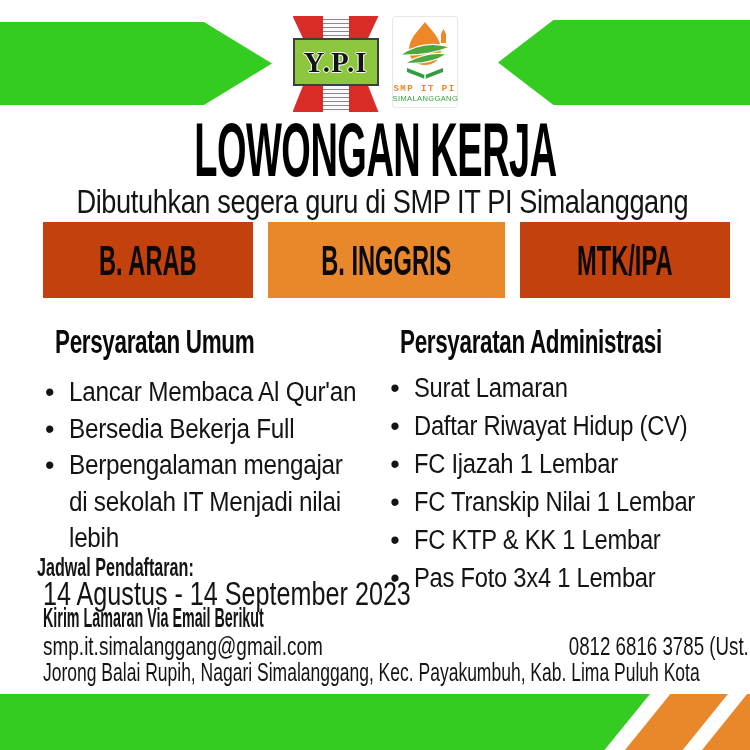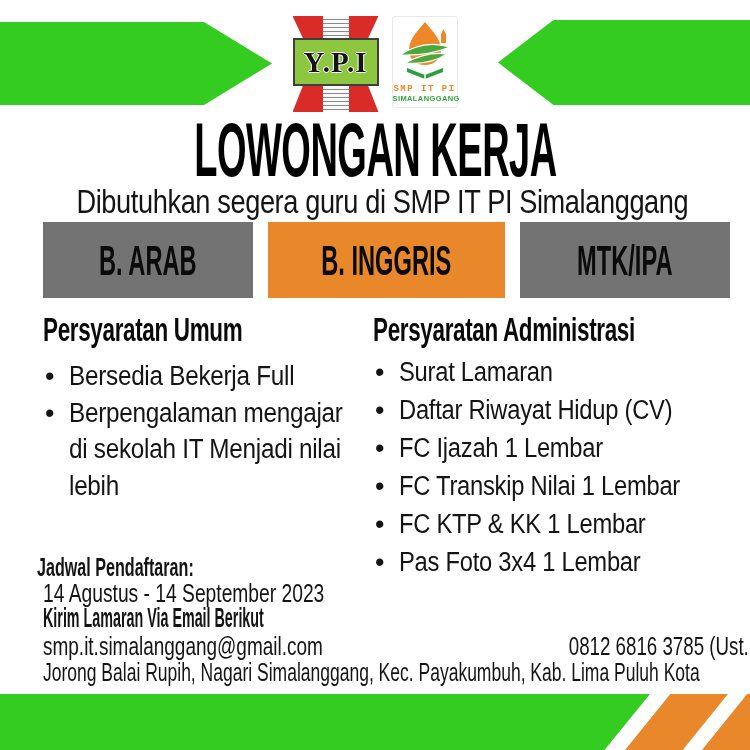--- a/index.html
+++ b/index.html
@@ -26,60 +26,60 @@
                  transform:translateX(-50%);
                  background:repeating-linear-gradient(180deg,#fafafa 0 3px,#8a8a8a 3px 4px); }
   .ypi-mid { height:44px; background:#8dc63f; border:2px solid #3f3f3f;
              display:flex; align-items:center; justify-content:center; }
   .ypi-text { font-family:"Liberation Serif", serif; font-weight:bold; font-size:29px;
               color:#141414; letter-spacing:1px;
               text-shadow:1px 0 #fff,-1px 0 #fff,0 1px #fff,0 -1px #fff; }
   .school-box { width:66px; height:92px; background:#fff; border:1px solid #e8e8e8;
                 border-radius:3px; box-sizing:border-box; padding-top:3px; text-align:center; }
   .school-l1 { color:#ee8728; font-weight:bold; font-size:9px; letter-spacing:1.5px; line-height:10px;font-family:Liberation Mono, monospace; }
-  .school-l2 { color:#35a23c; font-weight:bold; font-size:7.5px; letter-spacing:0.4px; line-height:9px; }
+  .school-l2 { color:#35a23c; font-weight:normal; font-size:7.5px; letter-spacing:0.4px; line-height:9px; }
 
   
   .cond { display:inline-block; font-weight:bold; white-space:pre; }
 
   .title-wrap { position:absolute; top:112px; left:0; width:100%; text-align:center; }
   .title { font-size:76px; line-height:76px; color:#000; letter-spacing:-1px;
            transform:scaleX(0.5); transform-origin:50% 50%; }
 
   .subtitle-wrap { position:absolute; top:184px; left:0; width:100%; text-align:center; }
   .subtitle { display:inline-block; font-size:34px; line-height:34px; letter-spacing:-0.5px;
               transform:scaleX(0.8); transform-origin:50% 50%; white-space:pre; }
 
   
   .positions { position:absolute; top:222px; left:43px; width:687px; display:flex; gap:15px; }
   .position-btn { flex:1; height:76px; display:flex; align-items:center; justify-content:center; }
-  .pos-green  { background:#737373; }
+  .pos-green  { background:#c2410c; }
   .pos-orange { background:#e8882a;align-items:center; }
   .position-btn .cond { font-size:43px; transform:scaleX(0.55); transform-origin:50% 50%; color:#0a0a0a; }
 
   
   .columns { position:absolute; top:312px; left:43px; width:690px; display:flex; }
   .col-left  { width:372px; }
   .col-right { flex:1; }
-  .section-heading { margin:0; line-height:34px; }
+  .section-heading { margin:12px; line-height:34px; }
   .section-heading .cond { font-size:34px; letter-spacing:-0.5px;
                            transform:scaleX(0.66); transform-origin:0 50%; color:#0a0a0a; }
   .req-list { list-style:none; margin:8px 0 0 0; padding:0; }
   .req-list li { position:relative; padding-left:26px; font-size:27px; letter-spacing:-0.3px; }
   .req-list li::before { content:"•"; position:absolute; left:2px; top:0; }
   .col-left  .req-list li { line-height:36.5px; }
   .col-right .req-list li { line-height:28px; margin-bottom:10px; }
   .li-text { display:inline-block; white-space:pre; transform-origin:0 50%; }
   .col-left  .li-text { transform:scaleX(0.9); }
   .col-right .li-text { transform:scaleX(0.88); }
 
   
   .sched-heading { position:absolute; left:37px; top:554px; line-height:26px;text-align:right; }
   .sched-heading .cond { font-size:26px; transform:scaleX(0.62); transform-origin:0 50%; }
-  .sched-dates { position:absolute; left:43px; top:580px; font-size:26px; line-height:26px; }
+  .sched-dates { position:absolute; left:43px; top:580px; font-size:34px; line-height:26px; }
   .sched-dates span { display:inline-block; white-space:pre; transform:scaleX(0.74); transform-origin:0 50%; }
   .sched-send { position:absolute; left:43px; top:605px; line-height:27px; }
   .sched-send .cond { font-size:27px; transform:scaleX(0.53); transform-origin:0 50%; }
 
   
   .contact-row { position:absolute; left:43px; top:633px; width:674px;
                  display:flex; font-size:26px; line-height:26px;gap:44px; }
   .contact-email { display:inline-block; white-space:pre; transform:scaleX(0.73); transform-origin:0 50%; }
   .contact-phone { display:inline-block; white-space:pre; transform:scaleX(0.72); transform-origin:100% 50%; }
   .contact-address { position:absolute; left:43px; top:659px; font-size:25px; line-height:26px; }
@@ -146,20 +146,21 @@
       <span class="cond">MTK/IPA</span>
     </div>
   </div>
 
   <div class="columns">
     <div class="col-left">
       <h2 class="section-heading">
         <span class="cond">Persyaratan Umum</span>
       </h2>
       <ul class="req-list">
+        <li><span class="li-text">Lancar Membaca Al Qur'an</span></li>
         <li><span class="li-text">Bersedia Bekerja Full</span></li>
         <li><span class="li-text">Berpengalaman mengajar
 di sekolah IT Menjadi nilai
 lebih</span></li>
       </ul>
     </div>
     <div class="col-right">
       <h2 class="section-heading">
         <span class="cond">Persyaratan Administrasi</span>
       </h2>

